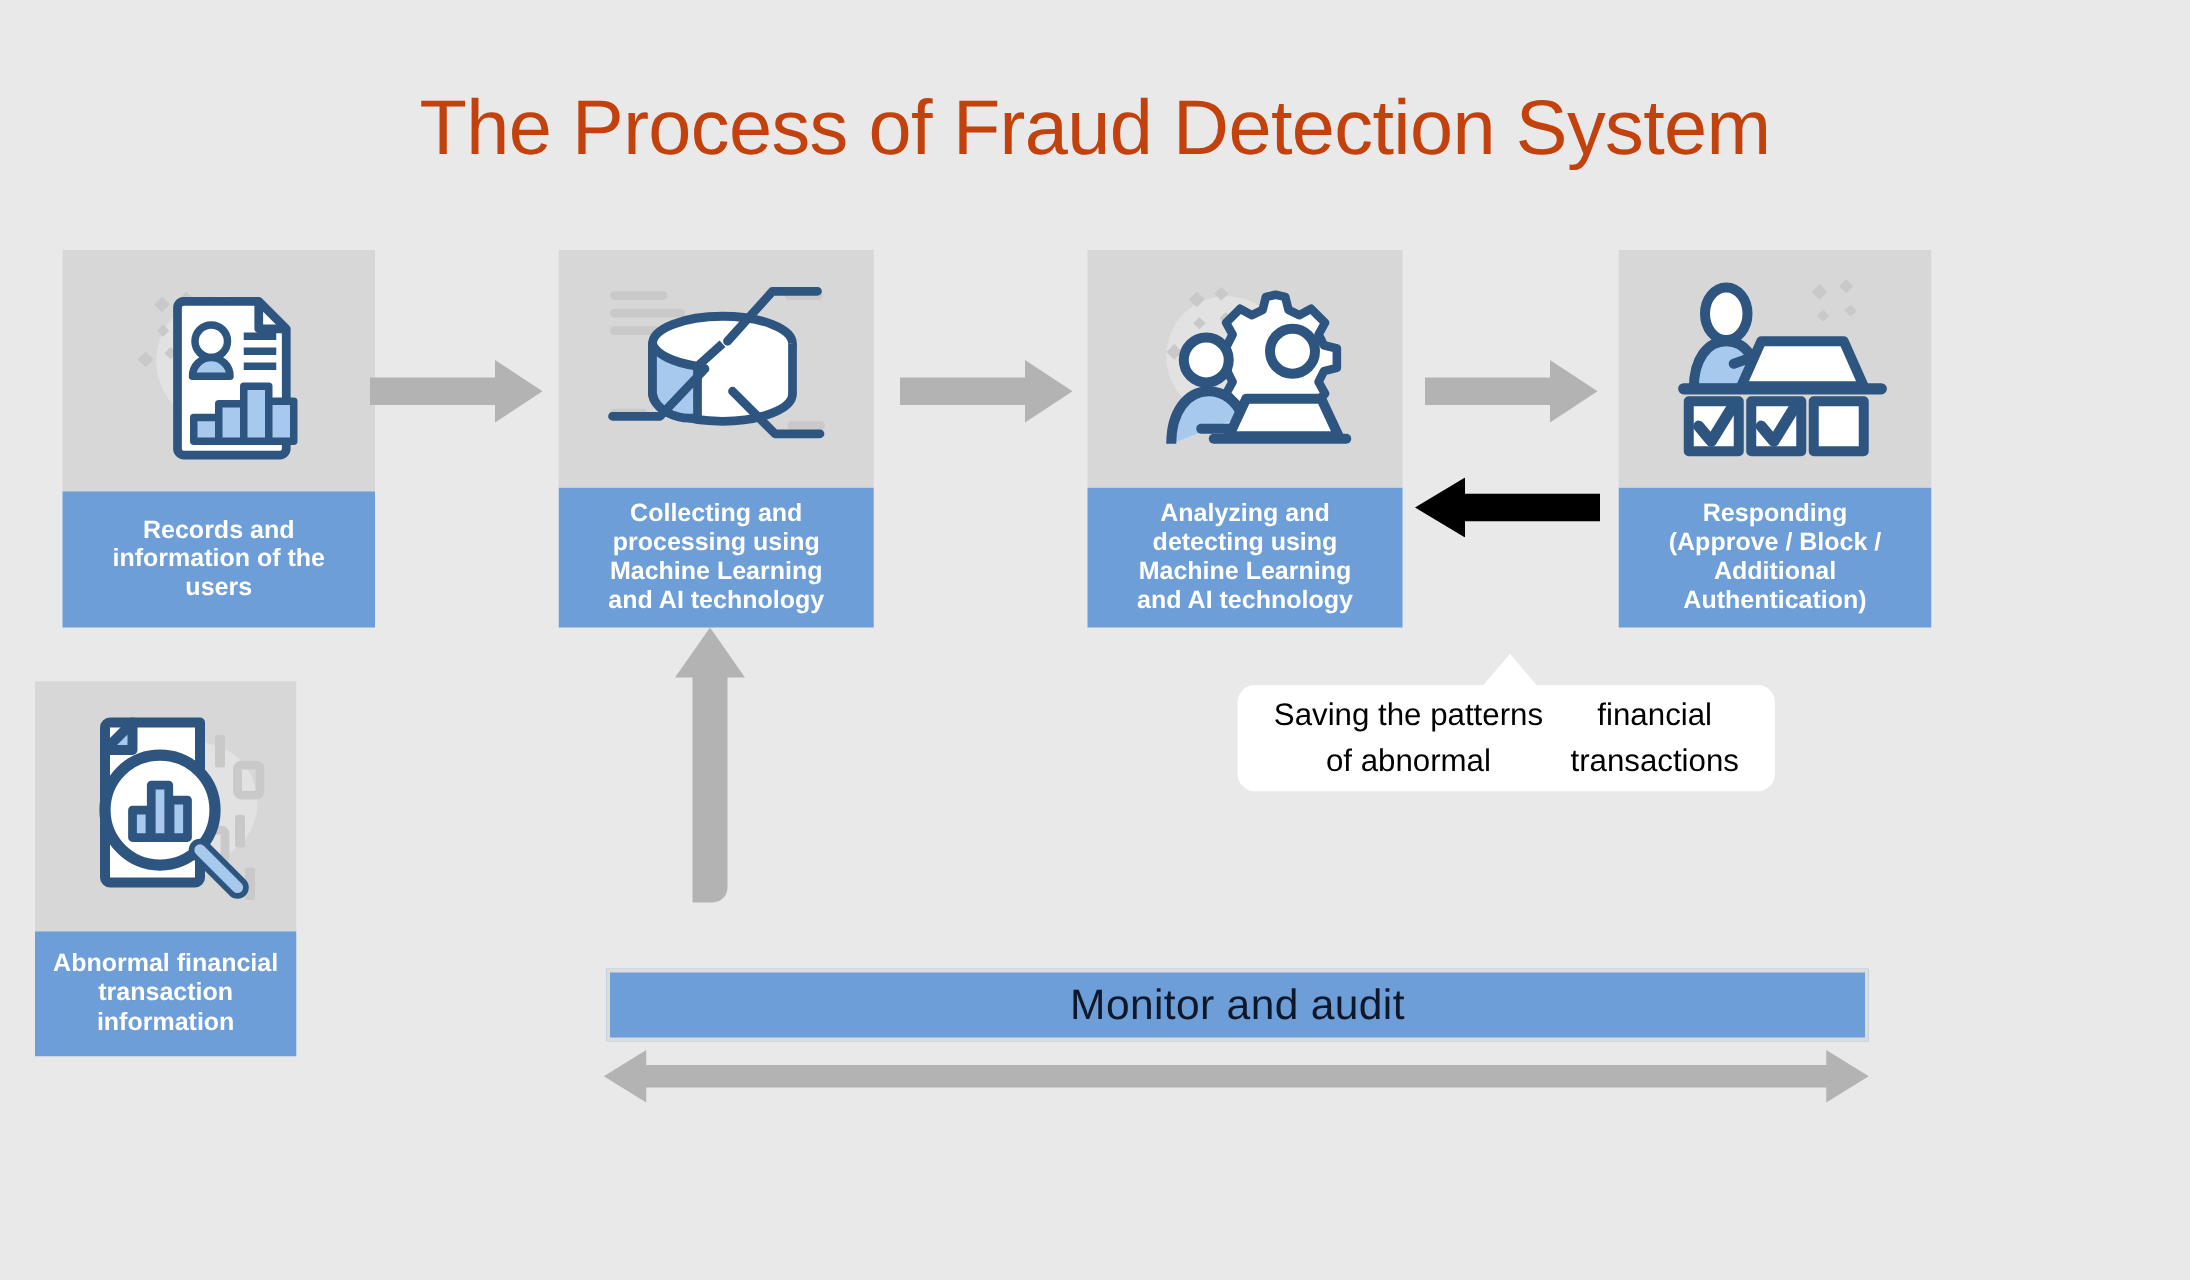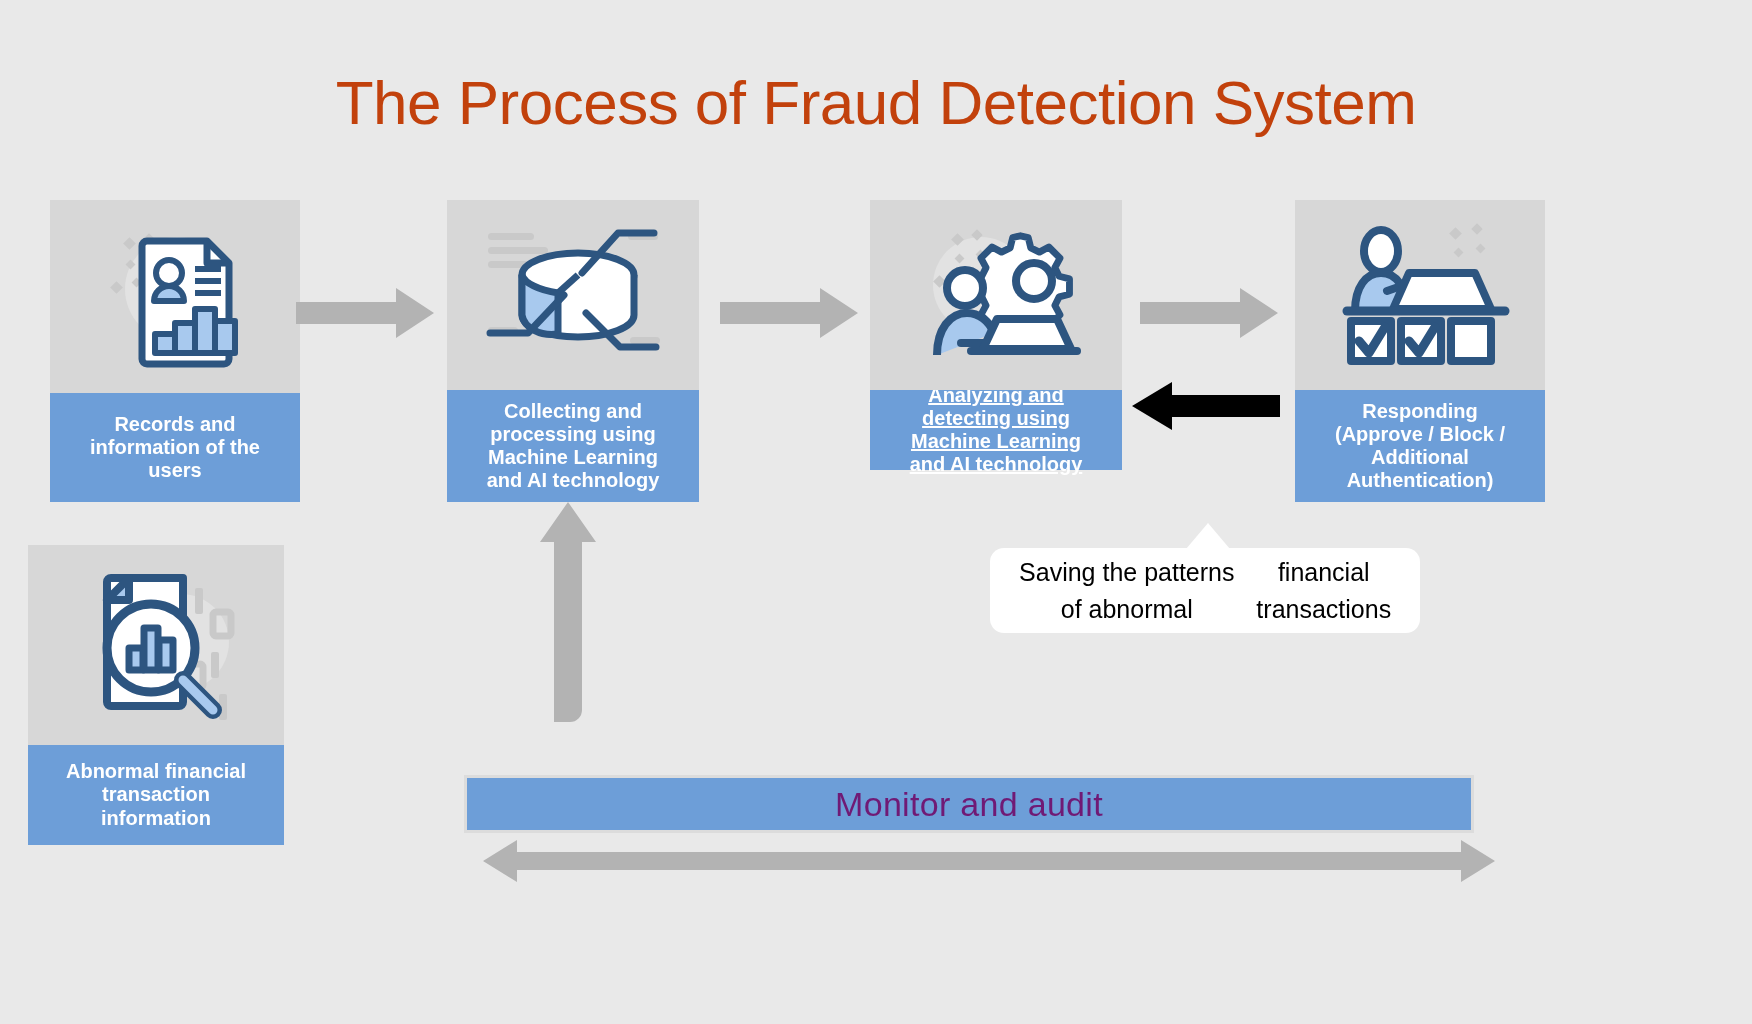--- a/index.html
+++ b/index.html
@@ -47,40 +47,40 @@
   #card-records{left:28px;top:200px;width:250px;padding-left:22px;}
   #card-records .icon-pane{height:193px;}
   #card-records .label{height:109px;font-size:20px;}
 
   #card-collect{left:447px;top:200px;width:252px;}
   #card-collect .icon-pane{height:190px;}
   #card-collect .label{height:112px;font-size:20px;}
 
   #card-analyze{left:870px;top:200px;width:252px;}
   #card-analyze .icon-pane{height:190px;}
-  #card-analyze .label{height:80px;font-size:20px;text-decoration:underline;}
+  #card-analyze .label{height:112px;font-size:20px;}
 
   #card-respond{left:1295px;top:200px;width:250px;}
   #card-respond .icon-pane{height:190px;}
   #card-respond .label{height:112px;font-size:20px;}
 
-  #card-abnormal{left:28px;top:545px;width:256px;}
+  #card-abnormal{left:28px;top:545px;width:209px;}
   #card-abnormal .icon-pane{height:200px;}
   #card-abnormal .label{height:100px;font-size:20px;}
 
   
   .arrow{position:absolute;}
 
   
   #monitor-bar{
-    position:absolute;left:464px;top:775px;width:1010px;height:58px;
+    position:absolute;left:485px;top:775px;width:1010px;height:58px;
     background:#6d9ed8;
     border:3px solid #dcdcdc;
     box-sizing:border-box;
-    color:#701a75;
+    color:#0f172a;
     font-size:34px;
     display:flex;align-items:center;justify-content:center;
     letter-spacing:0.3px;
   }
 
   
   #callout{
     position:absolute;left:990px;top:548px;width:430px;height:85px;
     background:#ffffff;
     border-radius:14px;

